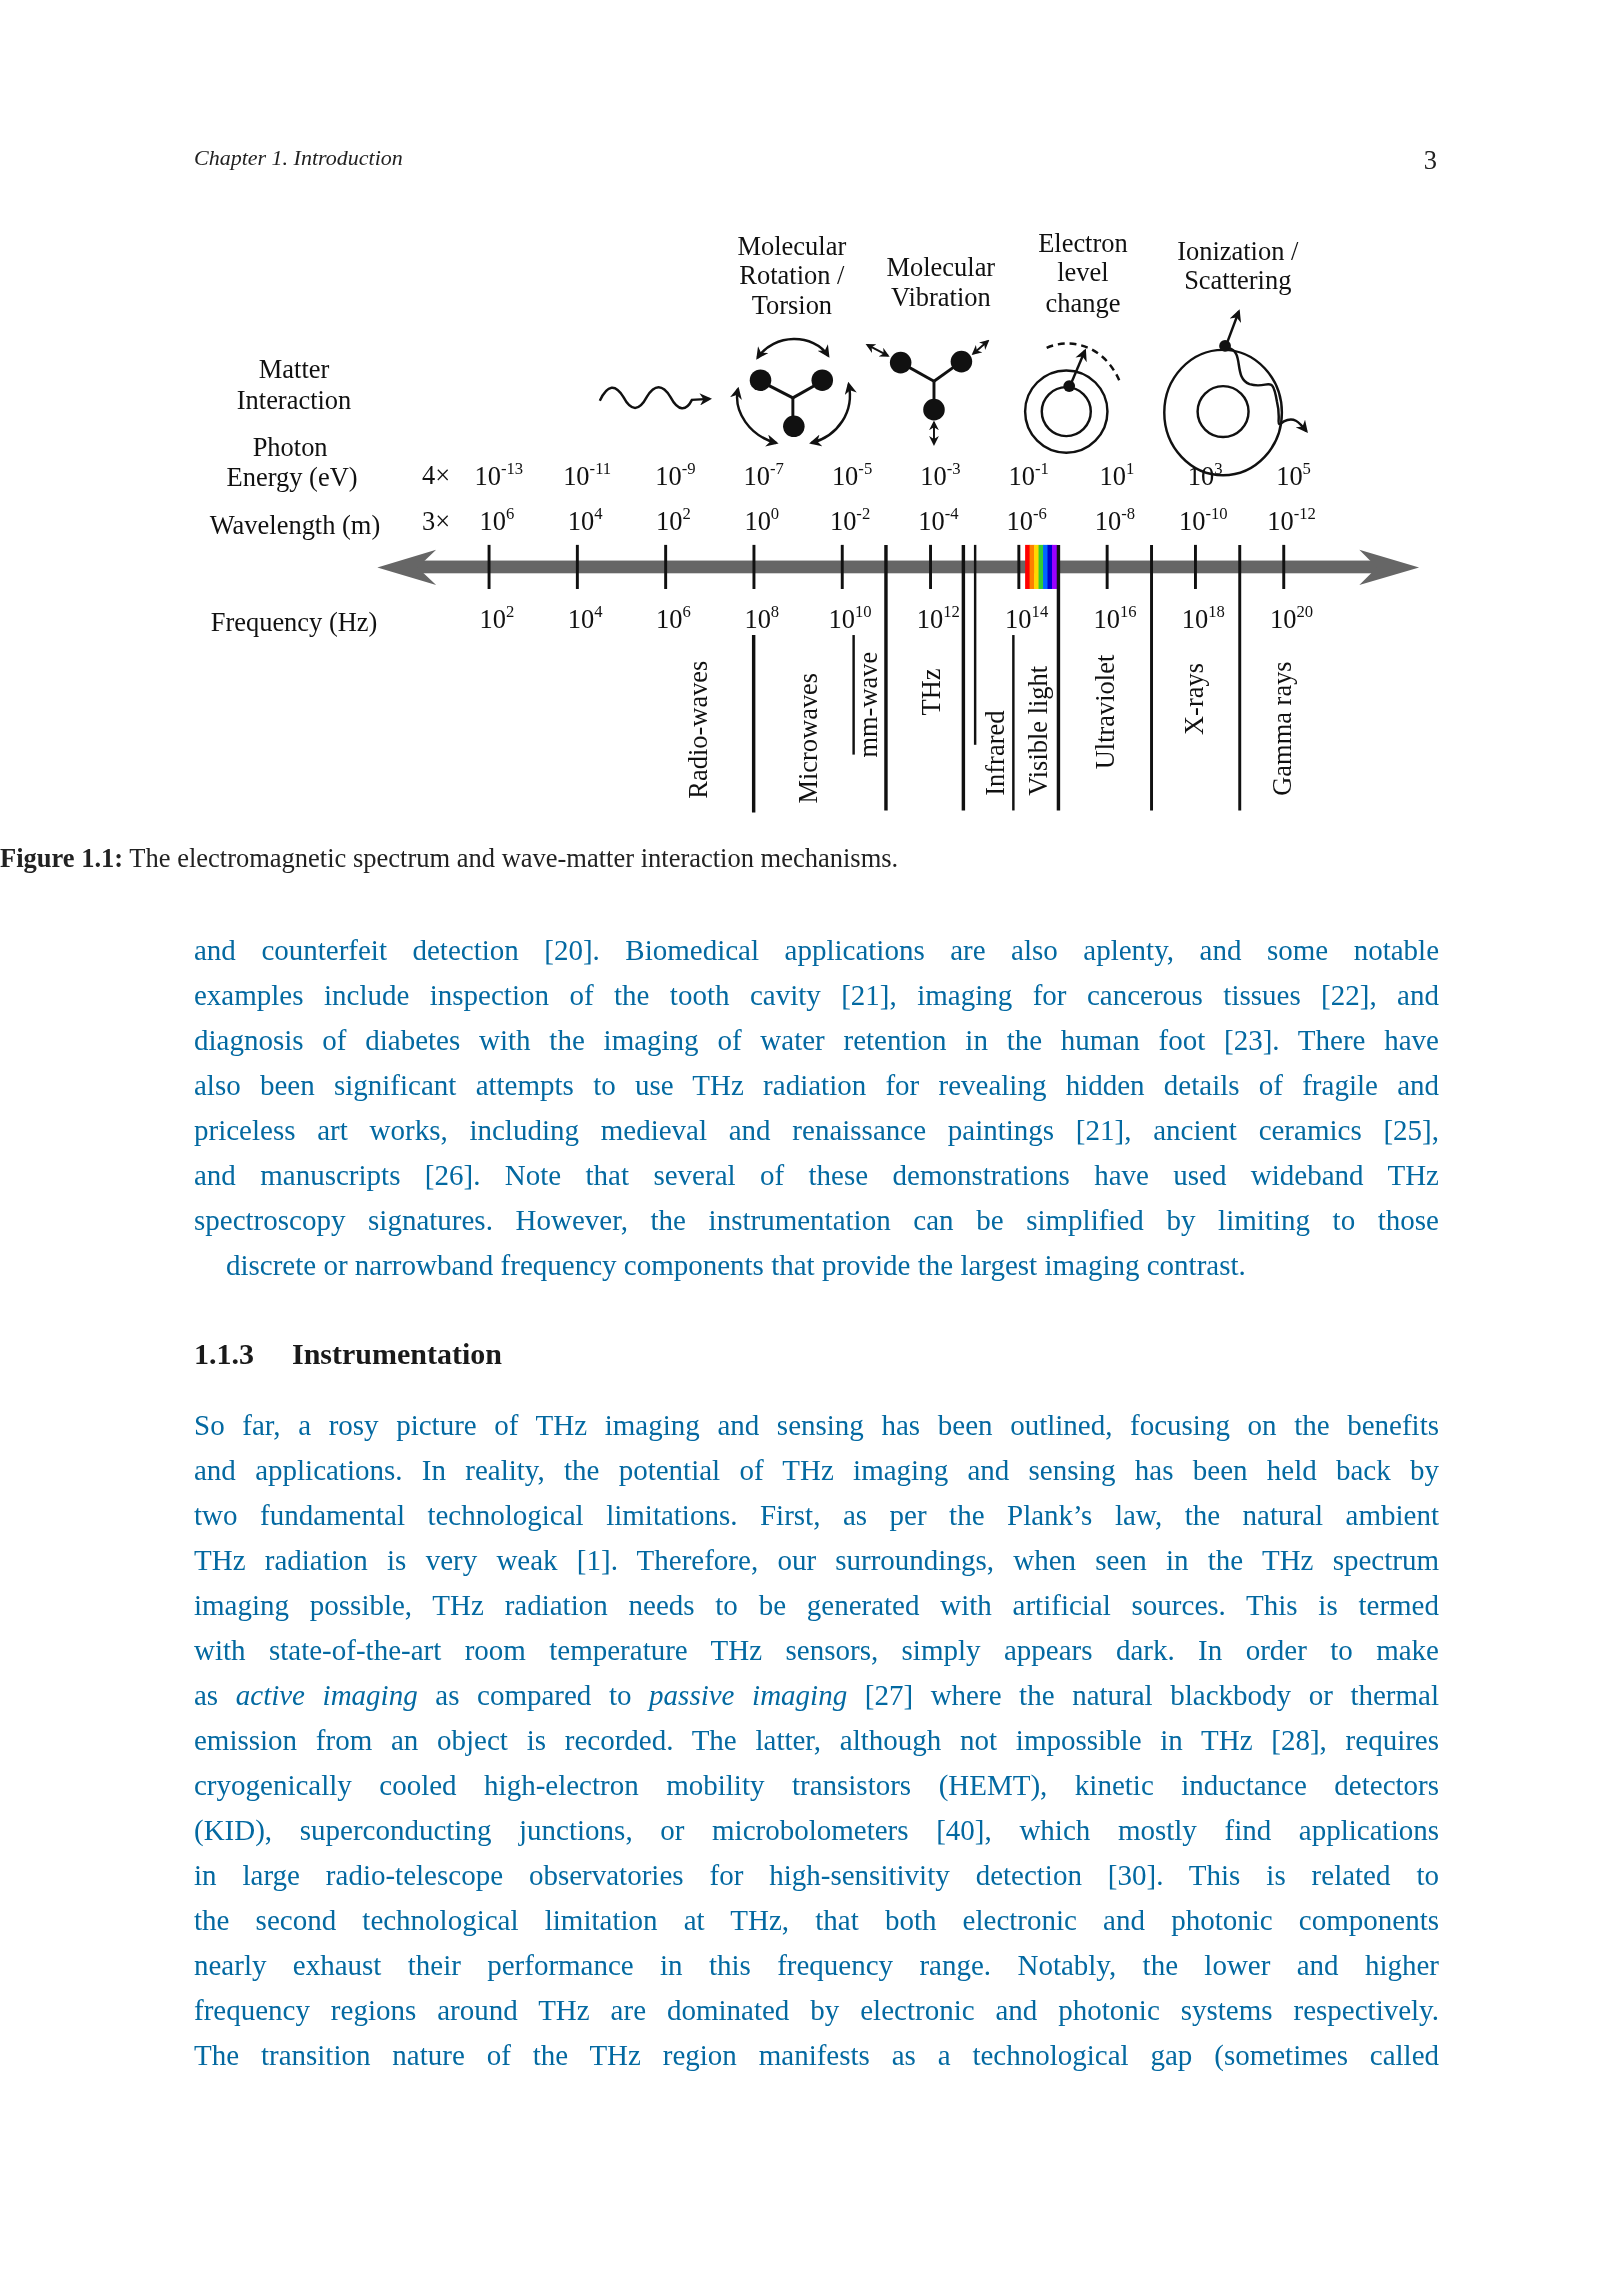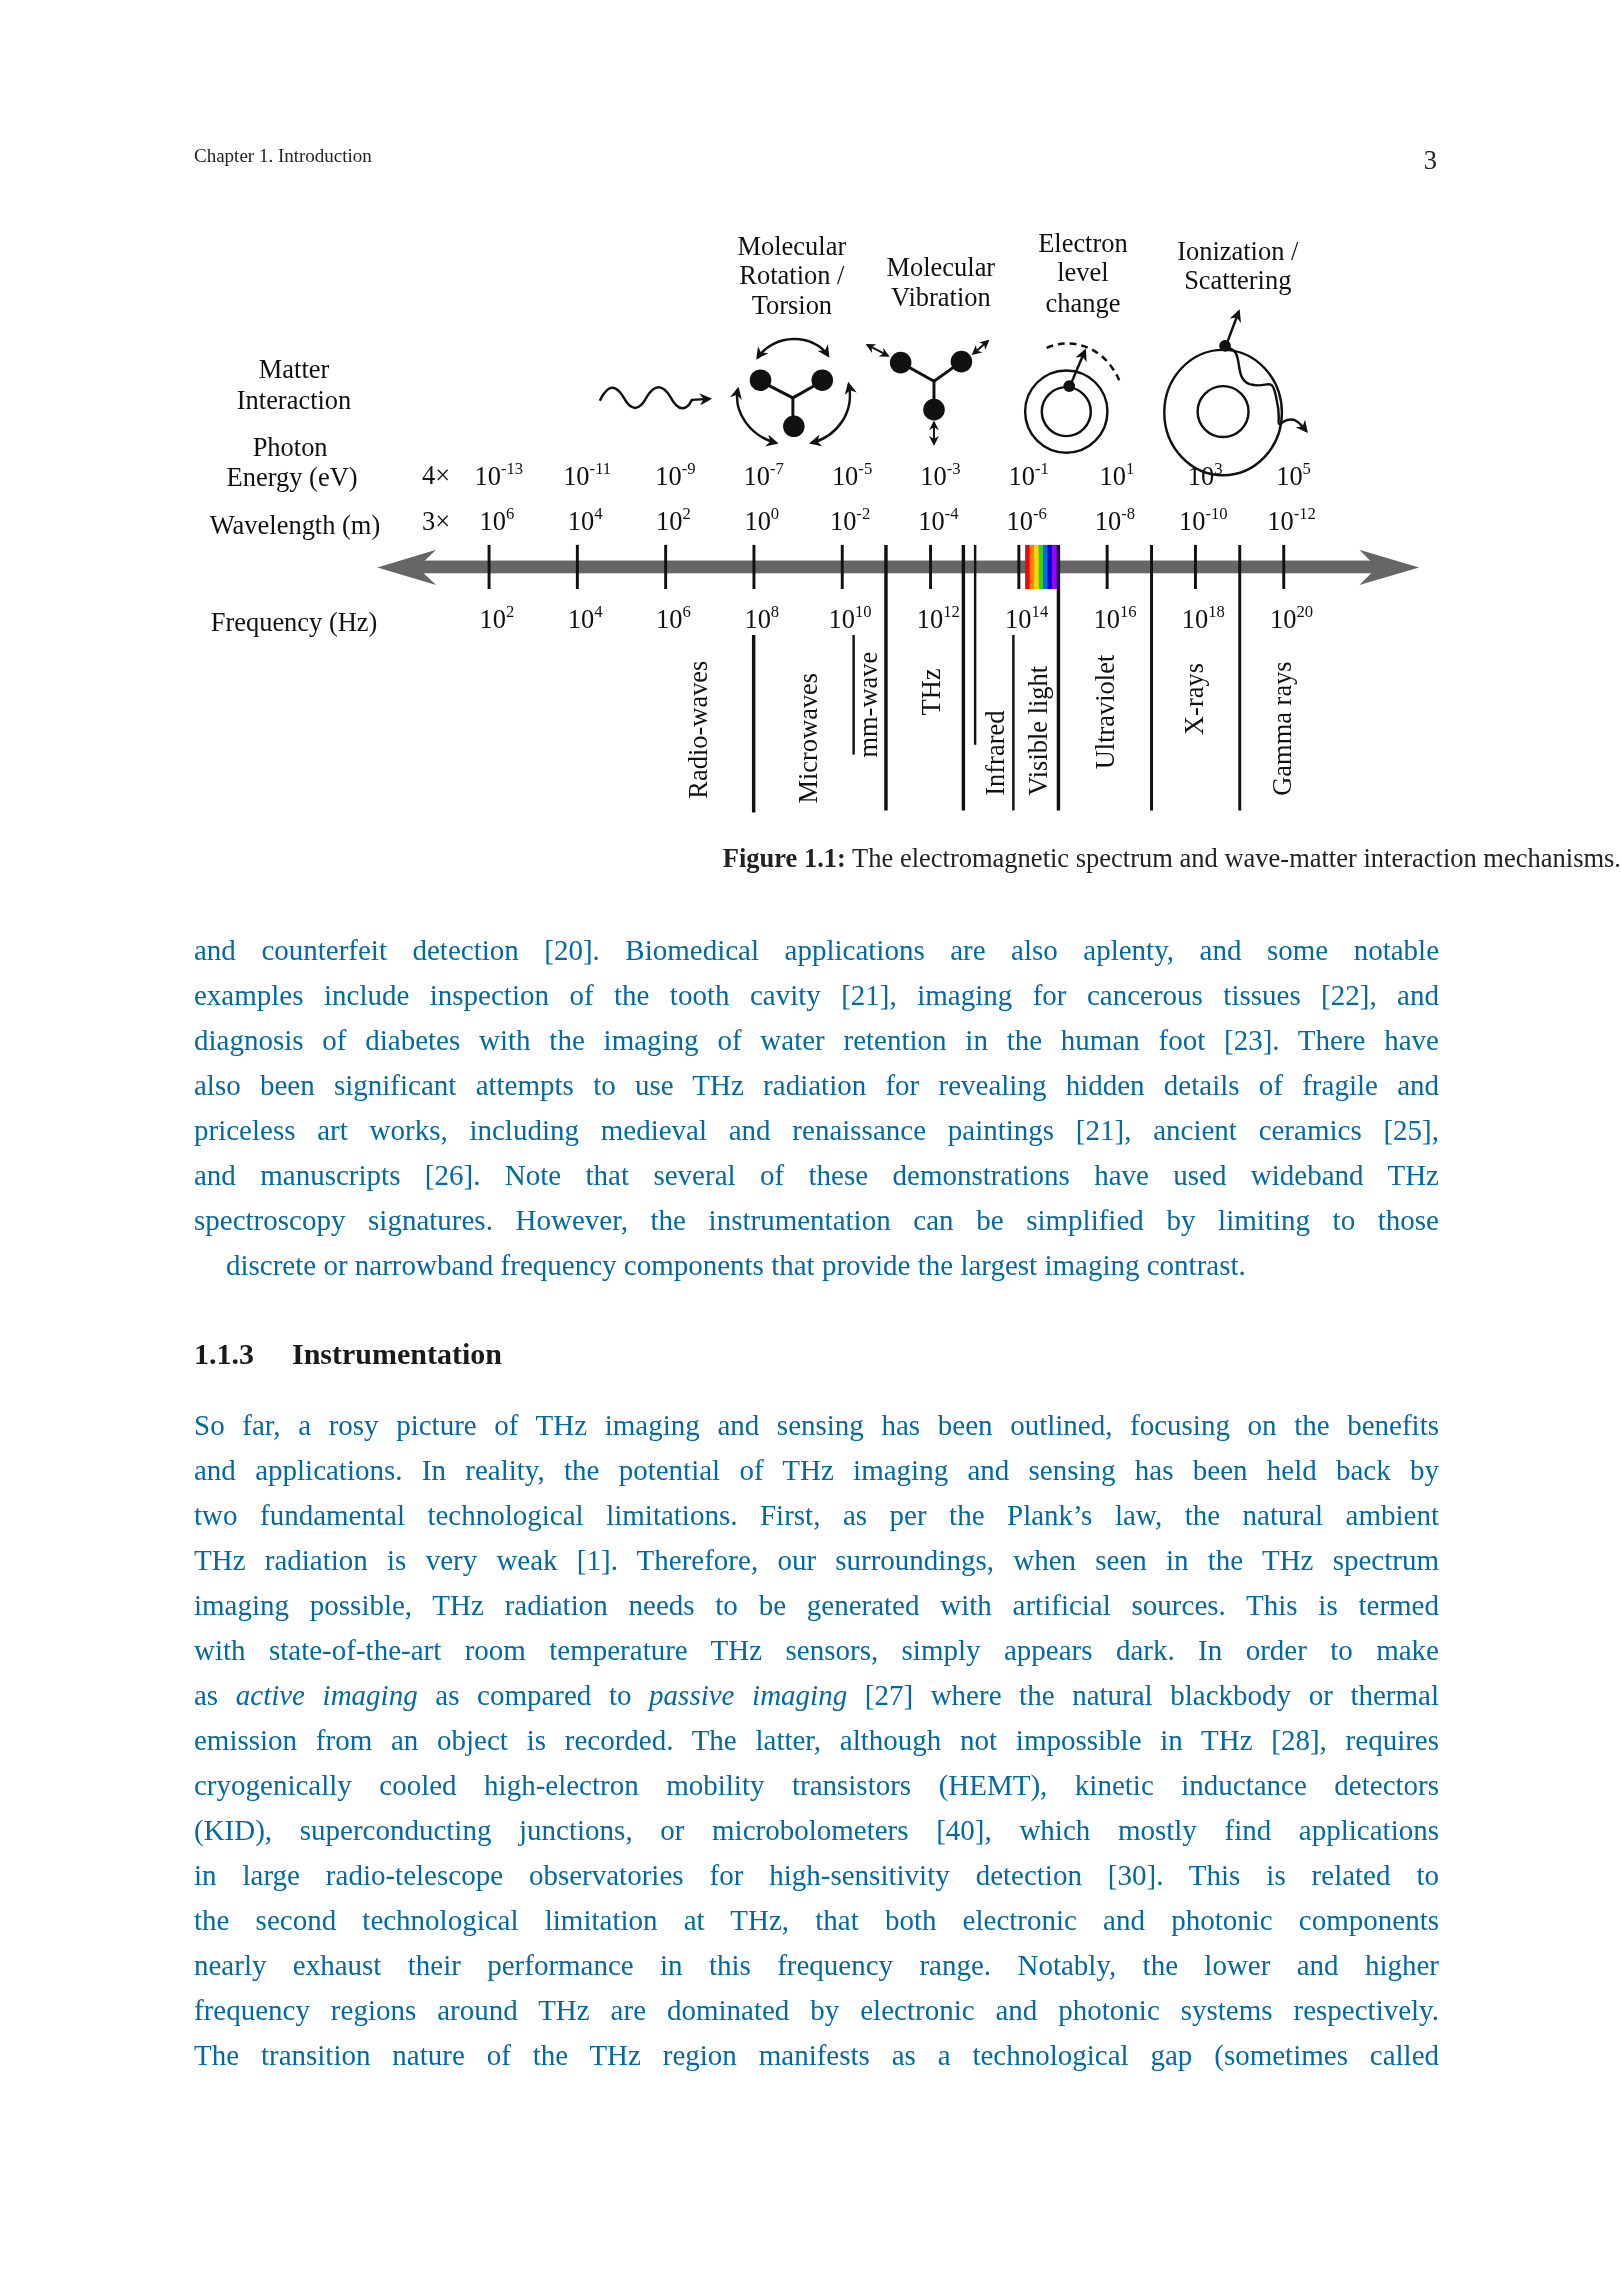--- a/index.html
+++ b/index.html
@@ -1,25 +1,25 @@
 <!DOCTYPE html>
 <html><head>
 <meta charset="utf-8">
 <style>
   html, body { margin: 0; padding: 0; background: #ffffff; }
   body { width: 1621px; height: 2293px; position: relative; overflow: hidden;
          font-family: "DejaVu Serif", serif; color: #111; }
-  .running-head { position: absolute; top: 145px; left: 194px; 
-         font-family: "Liberation Serif", serif; font-size: 19px; color: #222; }
+  .running-head { position: absolute; top: 145px; left: 194px; font-style: italic;
+         font-family: "Liberation Serif", serif; font-size: 22px; color: #222; }
   .page-num { position: absolute; top: 145px; right: 184px; font-family: "Liberation Serif", serif;
          font-size: 26.5px; color: #222; }
   #figure { position: absolute; left: 0; top: 0; width: 1621px; height: 882px; }
   .fig-text { font-family: "Liberation Serif", serif; font-size: 27px; fill: #111; }
   .fig-sup { font-size: 17px; }
-  .caption { position: absolute; top: 843px; left: 0; width: 1621px; text-align: right;
+  .caption { position: absolute; top: 843px; left: 0; width: 1621px; text-align: left;
          font-family: "Liberation Serif", serif; font-size: 26.5px; color: #222; }
   .caption b { font-weight: bold; }
   .body-text { position: absolute; left: 194px; width: 1245px; font-family: "Liberation Serif", serif;
          font-size: 29px; line-height: 45px; color: #0369a1; text-align: justify; }
   .body-text .line { display: block; text-align: justify; text-align-last: justify; white-space: nowrap; }
   .body-text .line.last { text-align-last: left; margin-left: 32px; }
   .section-heading { position: absolute; left: 194px; top: 1337px; font-family: "Liberation Serif", serif;
          font-size: 30px; font-weight: bold; color: #1a1a1a; }
   .section-heading .num { display: inline-block; width: 98px; }
 </style>

